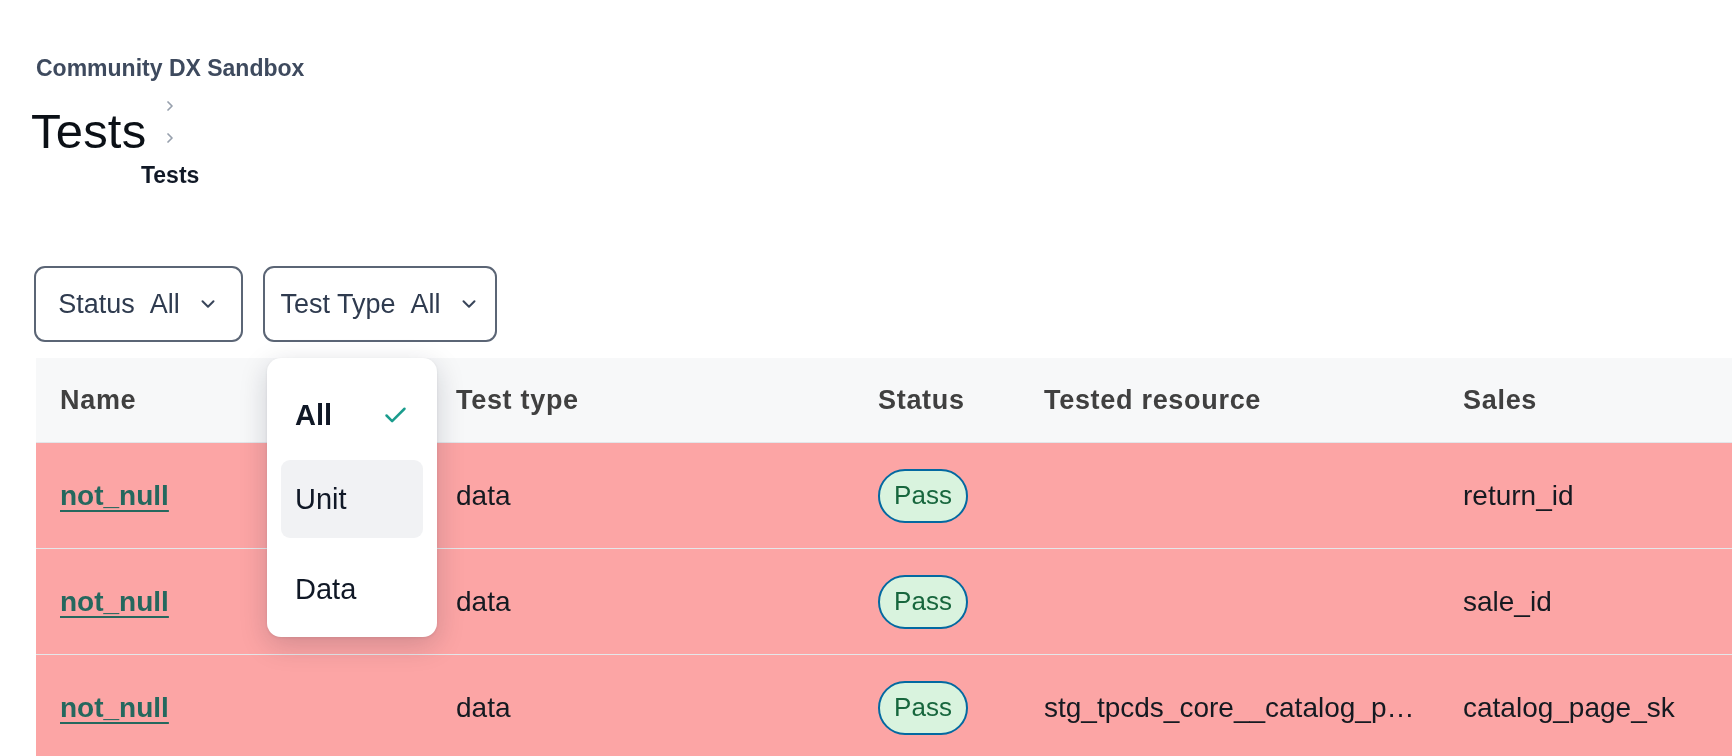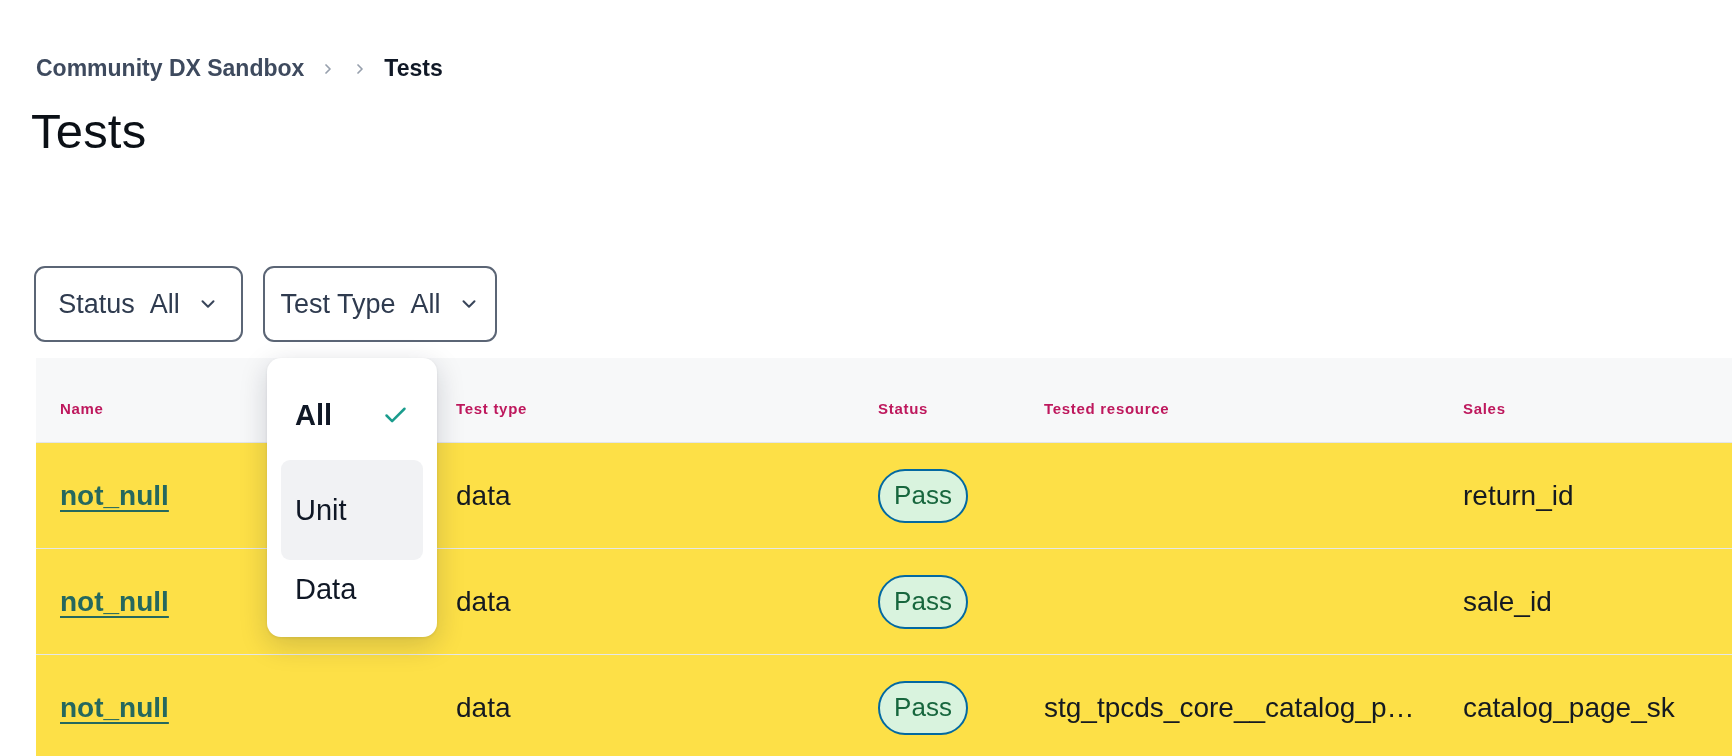--- a/index.html
+++ b/index.html
@@ -9,21 +9,21 @@
     overflow: hidden;
     background: #ffffff;
     font-family: "Liberation Sans", sans-serif;
     -webkit-font-smoothing: antialiased;
   }
 
   
   .breadcrumb {
     position: absolute; left: 36px; top: 55px;
     display: flex; align-items: center; gap: 16px;
-    font-size: 23px; font-weight: 700; color: #3e4a5e;
+    font-size: 23px; font-weight: 700; color: #3e4a5e; flex-direction: column;
   }
   .crumb { cursor: pointer; white-space: nowrap; }
   .crumb.current { color: #101826; cursor: default; }
   .crumb-sep { display: flex; align-items: center; color: #97a0ad; }
 
   
   .page-title {
     position: absolute; left: 31px; top: 103px; margin: 0;
     font-size: 49px; font-weight: 500; color: #0b1016; letter-spacing: 0.2px;
   }
@@ -43,25 +43,24 @@
   
   .tests-table {
     position: absolute; left: 36px; top: 358px; width: 1696px;
   }
   .thead {
     position: relative; height: 84px;
     background: #f7f8f9; border-bottom: 1px solid #e3e6ea;
   }
   .th {
     position: absolute; top: 50%; transform: translateY(-50%);
-    font-size: 15px; font-weight: 700; color: #be185d; letter-spacing: 0.7px;
+    font-size: 27px; font-weight: 700; color: #404040; letter-spacing: 0.7px;
     white-space: nowrap;
-    margin-top: 8px;
   }
-  .trow { position: relative; height: 105px; border-bottom: 1px solid #e4e7ea; background: #fde047; }
+  .trow { position: relative; height: 105px; border-bottom: 1px solid #e4e7ea; background: #fca5a5; }
   .trow:last-child { border-bottom: none; }
   .td {
     position: absolute; top: 50%; transform: translateY(-50%);
     font-size: 28px; color: #151a21; white-space: nowrap;
   }
   .c0 { left: 24px; }
   .c1 { left: 420px; }
   .c2 { left: 842px; }
   .c3 { left: 1008px; }
   .c4 { left: 1427px; }
@@ -83,21 +82,21 @@
     width: 170px; height: 279px; background: #ffffff; border-radius: 14px;
     box-shadow: 0 8px 28px rgba(15,23,42,0.18), 0 1px 3px rgba(15,23,42,0.08);
     z-index: 20;
   }
   .dd-item {
     position: absolute; left: 14px; right: 14px;
     display: flex; align-items: center; padding: 0 14px; box-sizing: border-box;
     font-size: 29px; color: #101826; border-radius: 9px; cursor: pointer;
   }
   .dd-all  { top: 20px;  height: 74px; font-weight: 700; justify-content: space-between; }
-  .dd-unit { top: 102px; height: 100px; background: #f1f2f4; font-weight: 400; }
+  .dd-unit { top: 102px; height: 78px; background: #f1f2f4; font-weight: 400; }
   .dd-data { top: 196px; height: 70px; font-weight: 400; }
   .dd-check { display: flex; align-items: center; }
 </style>
 </head>
 <body>
 
 <nav class="breadcrumb">
   <span class="crumb">Community DX Sandbox</span>
   <span class="crumb-sep">
     <svg width="16" height="16" viewBox="0 0 24 24" fill="none" stroke="currentColor" stroke-width="2.6" stroke-linecap="round" stroke-linejoin="round">

